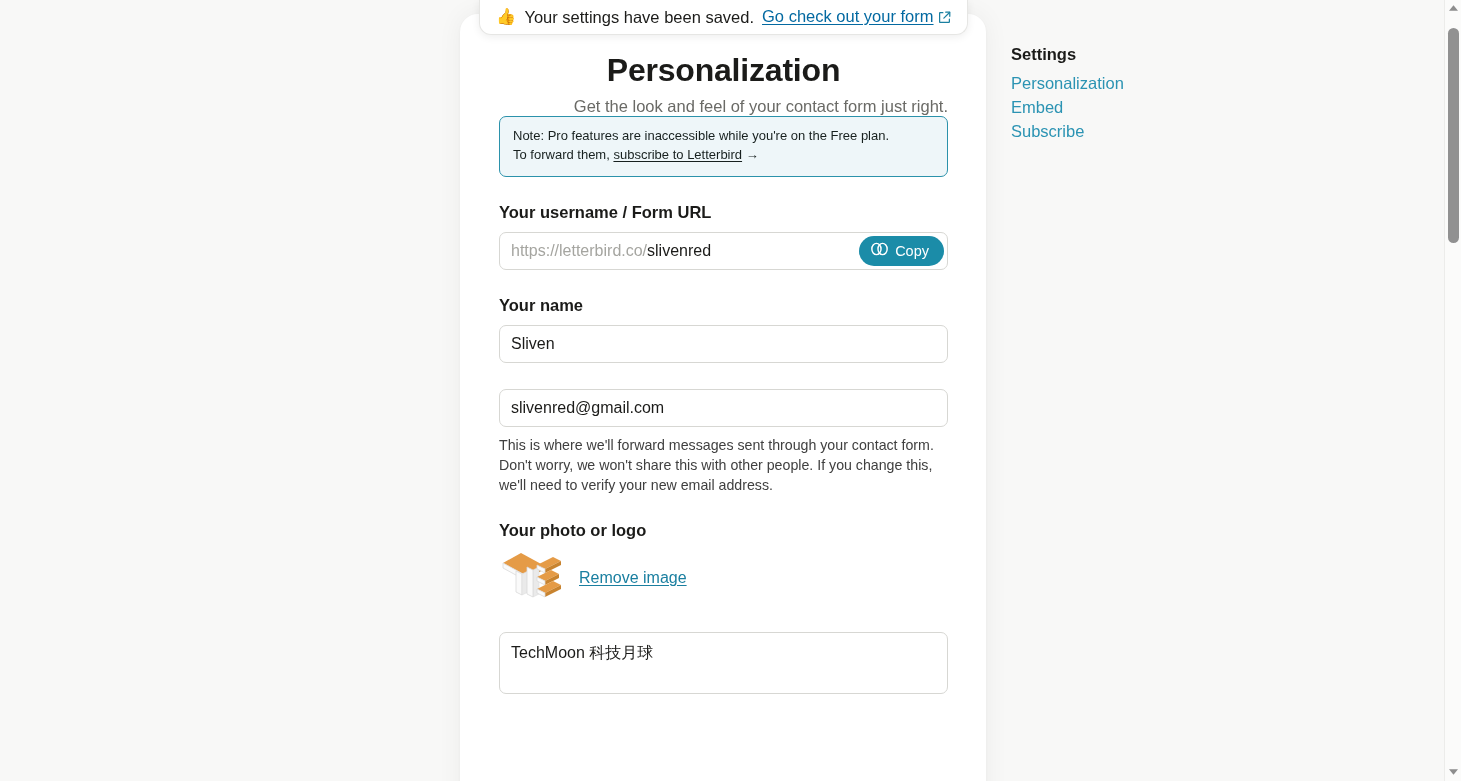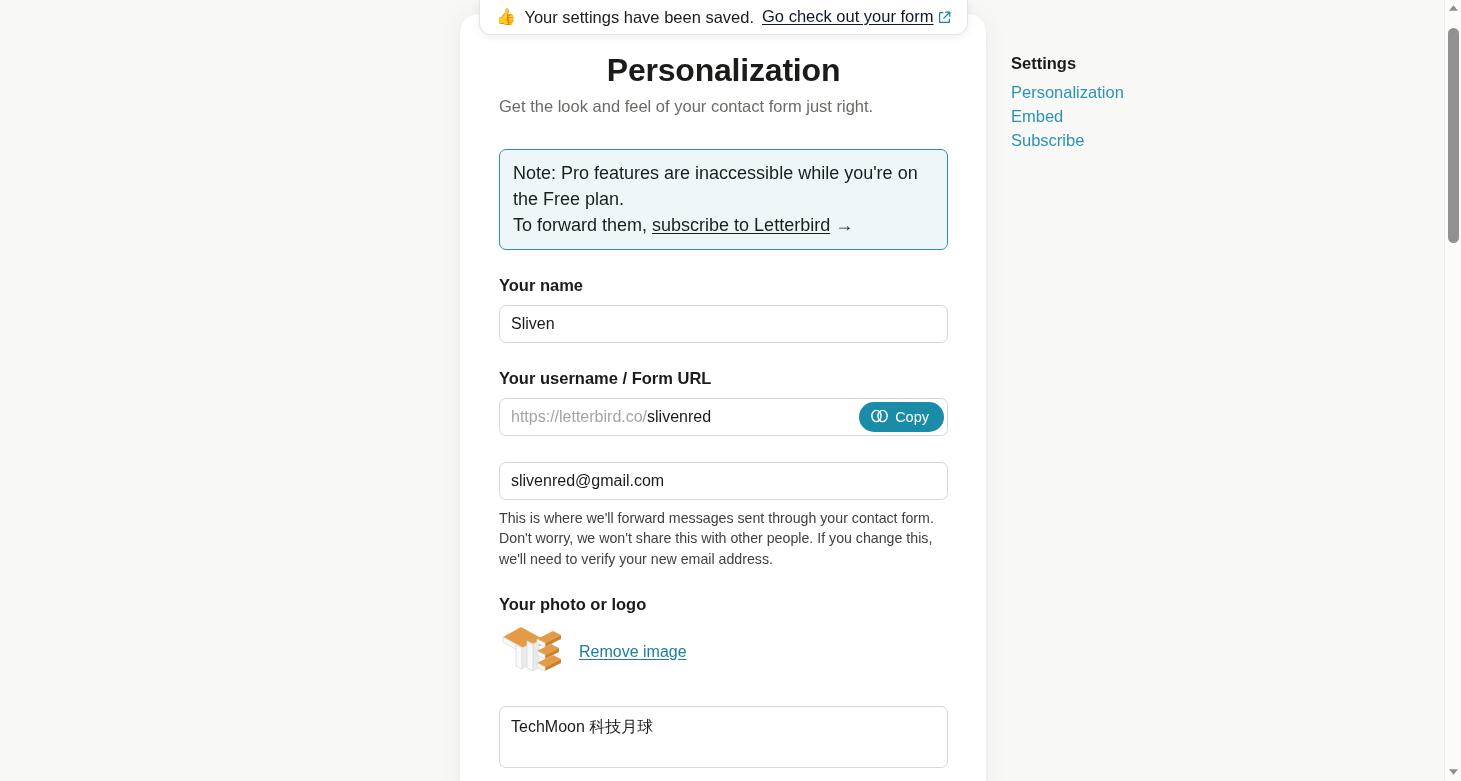--- a/index.html
+++ b/index.html
@@ -55,21 +55,21 @@
     display: flex;
     align-items: center;
     justify-content: center;
     gap: 8px;
     font-size: 16.5px;
     color: #1c1c1a;
     z-index: 30;
   }
   .toast .thumb { font-size: 16px; line-height: 1; }
   .toast a {
-    color: #0f172a;
+    color: #0369a1;
     text-decoration: underline;
     text-underline-offset: 2px;
   }
   .ext-icon {
     display: inline-block;
     vertical-align: -2px;
     margin-left: 4px;
   }
 
   
@@ -77,32 +77,31 @@
     font-size: 32px;
     font-weight: 700;
     color: #1b1b19;
     text-align: center;
     margin: 0;
     letter-spacing: -0.2px;
   }
   .page-sub {
     font-size: 16.5px;
     color: #6a6a66;
-    text-align: left;
+    text-align: right;
     margin: 8px 0 0 0;
   }
 
   
   .note {
-    margin-top: 33px;
     background: #eef6f9;
     border: 1px solid #2b92ab;
     border-radius: 7px;
     padding: 10px 21px 11px 13px;
-    font-size: 18px;
+    font-size: 13px;
     line-height: 1.45;
     color: #17201f;
   }
   .note a {
     color: #17201f;
     text-decoration: underline;
     text-underline-offset: 2px;
   }
 
   
@@ -215,21 +214,21 @@
   .sidebar {
     position: absolute;
     left: 1011px;
     top: 41px;
     width: 230px;
   }
   .sidebar-title {
     font-size: 16.5px;
     font-weight: 700;
     color: #1b1b19;
-    margin: 13px 0 10px 0;
+    margin: 4px 0 10px 0;
   }
   .sidebar-link {
     display: block;
     font-size: 16.5px;
     color: #2b93b3;
     margin-bottom: 5px;
     text-decoration: none;
     cursor: pointer;
   }
 
@@ -268,45 +267,45 @@
 
   <div class="card">
     <div class="card-inner">
 
       <h1 class="page-title">Personalization</h1>
       <p class="page-sub">Get the look and feel of your contact form just right.</p>
 
       <div class="note">
         <span>Note: Pro features are inaccessible while you're on the Free plan.</span><br>
         <span>To forward them, </span><a>subscribe to Letterbird</a><span> </span><span>→</span>
-      </div>
-
-      <div class="field">
-        <label class="field-label">Your name</label>
-        <input class="text-input" type="text" value="Sliven" style="">
       </div>
 
       <div class="field">
         <label class="field-label">Your username / Form URL</label>
         <div class="url-wrap">
           <span class="url-prefix">https://letterbird.co/</span>
           <input class="url-input" type="text" value="slivenred" style="">
           <button class="copy-btn">
             <span class="copy-icon">
               <svg width="17" height="14" viewBox="0 0 20 16" fill="none" xmlns="http://www.w3.org/2000/svg">
                 <ellipse cx="6.4" cy="8" rx="5.4" ry="6.6" stroke="#ffffff" stroke-width="1.7"></ellipse>
                 <ellipse cx="13.6" cy="8" rx="5.4" ry="6.6" stroke="#ffffff" stroke-width="1.7"></ellipse>
               </svg>
             </span>
             <span>Copy</span>
           </button>
         </div>
       </div>
 
       <div class="field">
+        <label class="field-label">Your name</label>
+        <input class="text-input" type="text" value="Sliven" style="">
+      </div>
+
+      <div class="field">
         <input class="text-input" type="text" value="slivenred@gmail.com" style="">
         <div class="help-text">This is where we'll forward messages sent through your contact form. Don't worry, we won't share this with other people. If you change this, we'll need to verify your new email address.</div>
       </div>
 
       <div class="field">
         <label class="field-label">Your photo or logo</label>
         <div class="logo-row">
           <span class="logo-box">
             <svg width="66" height="56" viewBox="0 0 66 56" xmlns="http://www.w3.org/2000/svg">
 

